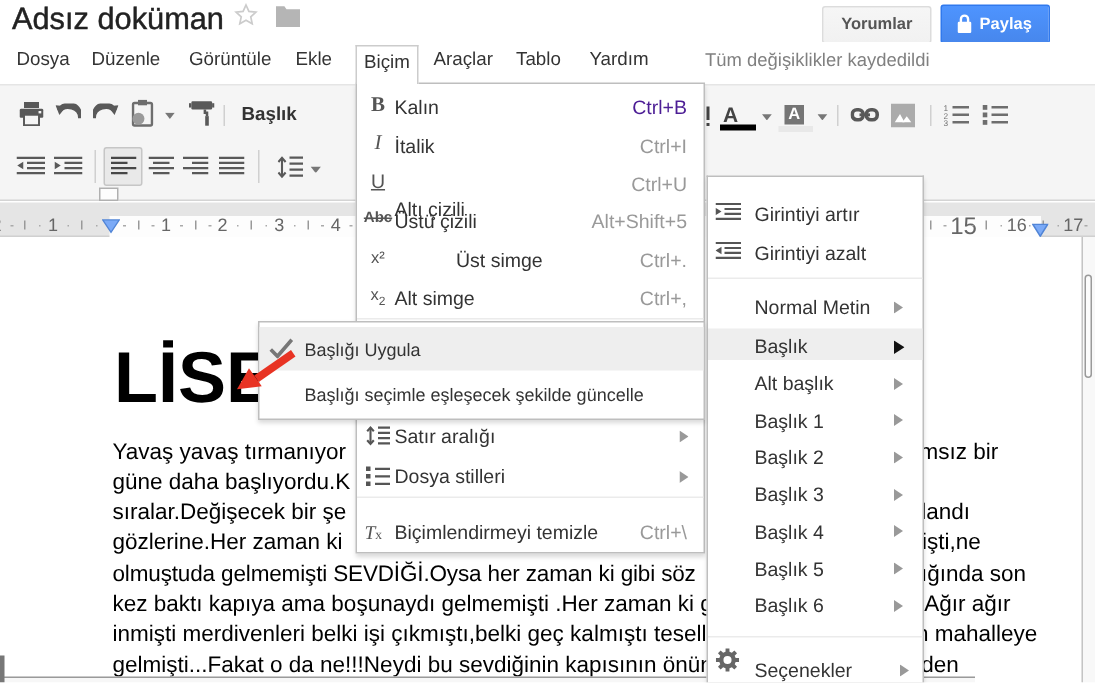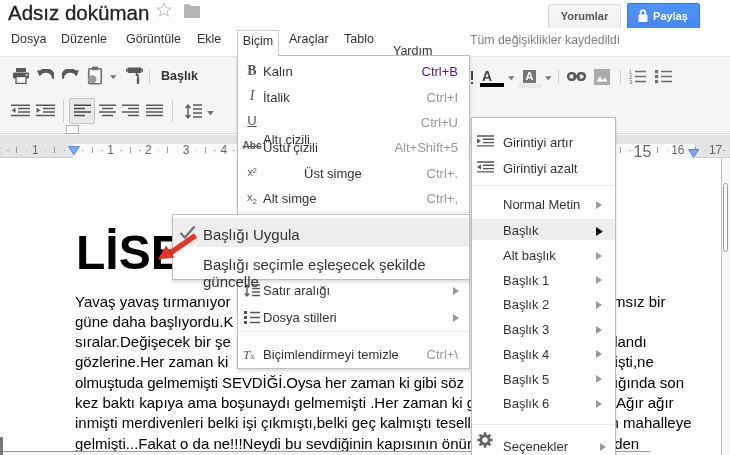--- a/index.html
+++ b/index.html
@@ -47,21 +47,21 @@
     <path d="M2.6 6 L2.6 3.8 A2.4 2.4 0 0 1 7.4 3.8 L7.4 6" fill="none" stroke="#fff" stroke-width="1.6"></path>
   </svg>
 
   <div class="abs" style="left:0;top:28px;width:730px;height:28px;background:#fff;font-size:12.5px;color:#333;">
     <span class="abs" style="left:11px;top:4px;">Dosya</span>
     <span class="abs" style="left:61px;top:4px;">Düzenle</span>
     <span class="abs" style="left:126px;top:4px;">Görüntüle</span>
     <span class="abs" style="left:197px;top:4px;">Ekle</span>
     <span class="abs" style="left:289px;top:4px;">Araçlar</span>
     <span class="abs" style="left:344px;top:4px;">Tablo</span>
-    <span class="abs" style="left:393px;top:16px;">Yardım</span>
+    <span class="abs" style="left:393px;top:4px;">Yardım</span>
     <span class="abs" style="left:470px;top:5px;color:#808080;font-size:12.3px;">Tüm değişiklikler kaydedildi</span>
   </div>
 
   <div class="abs" style="left:0;top:56px;width:730px;height:78px;background:#f5f5f5;border-top:1px solid #e5e5e5;border-bottom:1px solid #d4d4d4;"></div>
 
   <svg class="abs" style="left:13px;top:68px;" width="16" height="16" viewBox="0 0 16 16">
     <rect x="3" y="0" width="10" height="4" fill="#595959"></rect>
     <rect x="0" y="4.5" width="16" height="6" rx="1" fill="#595959"></rect>
     <rect x="3" y="8.5" width="10" height="7" fill="#f5f5f5" stroke="#595959" stroke-width="1.3"></rect>
     <rect x="12.7" y="6" width="1.8" height="1.6" fill="#f5f5f5"></rect>
@@ -420,21 +420,21 @@
 
     <svg class="abs" style="left:5px;top:314px;" width="16" height="16" viewBox="0 0 16 16">
         <path fill-rule="evenodd" fill="#666" d="M13.44 6.67 L15.69 6.72 L15.69 9.28 L13.44 9.33 L12.79 10.91 L14.35 12.54 L12.54 14.35 L10.91 12.79 L9.33 13.44 L9.28 15.69 L6.72 15.69 L6.67 13.44 L5.09 12.79 L3.46 14.35 L1.65 12.54 L3.21 10.91 L2.56 9.33 L0.31 9.28 L0.31 6.72 L2.56 6.67 L3.21 5.09 L1.65 3.46 L3.46 1.65 L5.09 3.21 L6.67 2.56 L6.72 0.31 L9.28 0.31 L9.33 2.56 L10.91 3.21 L12.54 1.65 L14.35 3.46 L12.79 5.09 Z M10.70 8.00 A2.7 2.7 0 1 0 5.30 8.00 A2.7 2.7 0 1 0 10.70 8.00 Z"></path>
       </svg>
     <span class="abs" style="left:31px;top:321px;">Seçenekler</span>
     <svg class="abs" style="left:128px;top:325px;" width="6" height="8" viewBox="0 0 6 8">
         <path d="M0 0 L6 4 L0 8 Z" fill="#999"></path>
       </svg>
   </div>
 
-  <div class="abs" id="menu3" style="left:172px;top:214px;width:298px;height:66px;background:#fff;border:1px solid #bebebe;box-shadow:0 2px 3px rgba(0,0,0,0.15);font-size:15px;color:#333;">
+  <div class="abs" id="menu3" style="left:172px;top:214px;width:298px;height:66px;background:#fff;border:1px solid #bebebe;box-shadow:0 2px 3px rgba(0,0,0,0.15);font-size:12px;color:#333;">
     <div class="abs" style="left:0;top:3px;width:100%;height:29px;background:#eee;"></div>
     <svg class="abs" style="left:6px;top:10px;" width="17" height="14" viewBox="0 0 17 14">
       <path d="M1.5 8 L6 12.5 L15.5 1.5" fill="none" stroke="#777" stroke-width="2.4"></path>
     </svg>
     <span class="abs" style="left:30px;top:10.5px;">Başlığı Uygula</span>
     <span class="abs" style="left:30px;top:41px;">Başlığı seçimle eşleşecek şekilde güncelle</span>
   </div>
 
   <svg class="abs" style="left:158px;top:230px;" width="45" height="33" viewBox="0 0 45 33">
     <path d="M37.5 5.5 L13 22.5" stroke="#e83323" stroke-width="5.2" fill="none"></path>

